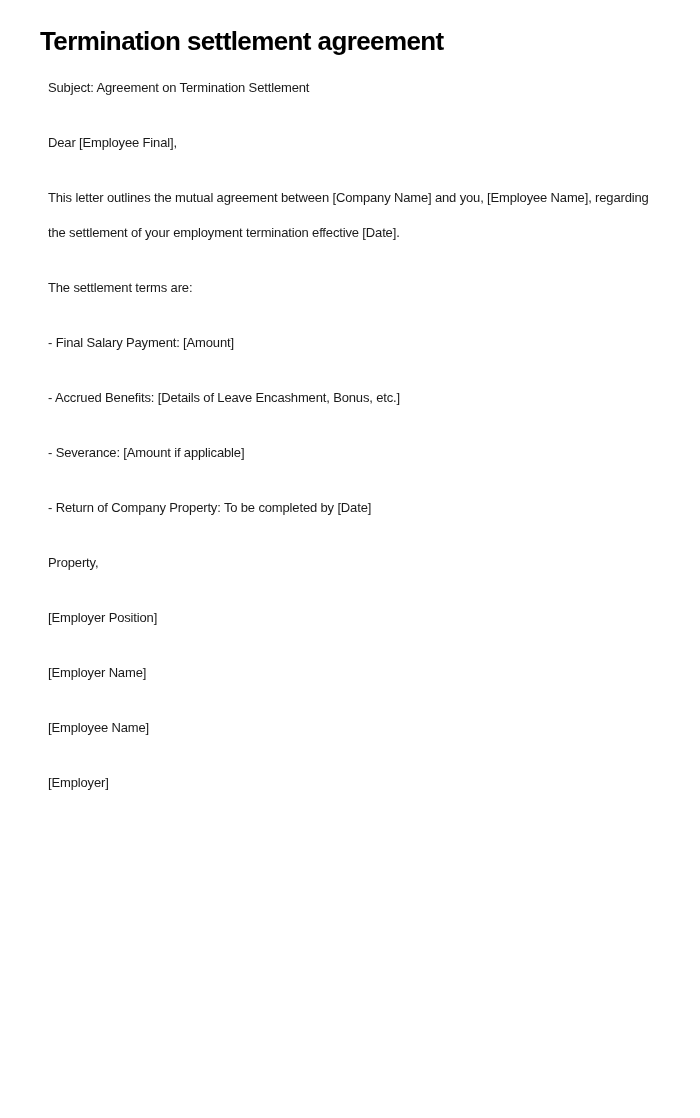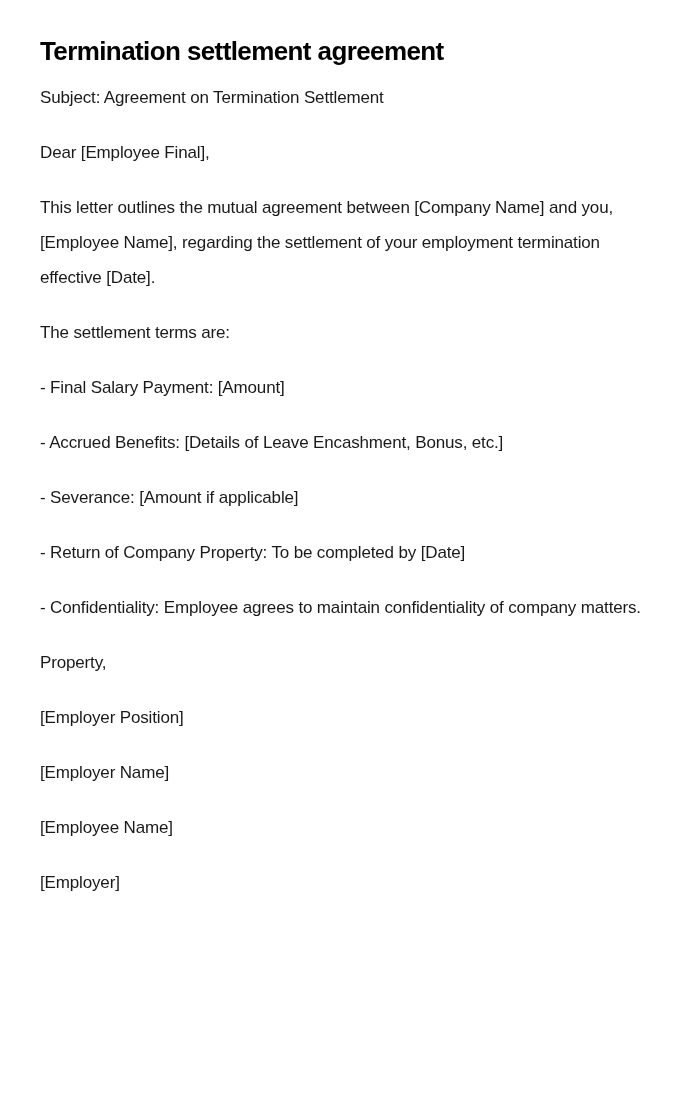--- a/index.html
+++ b/index.html
@@ -9,54 +9,53 @@
     }
     body {
       width: 700px;
       height: 1118px;
       overflow: hidden;
       font-family: "Liberation Sans", sans-serif;
       color: #111111;
     }
     .page {
       position: relative;
-      padding: 34px 40px 0 40px;
+      padding: 24px 40px 0 40px;
       box-sizing: border-box;
       width: 694px;
     }
     .title {
       font-family: "Liberation Sans", sans-serif;
       font-weight: bold;
       font-size: 26px;
       line-height: 34px;
       margin: 0 0 12px 0;
       letter-spacing: -0.6px;
       color: #000000;
     }
     .para {
-      font-size: 17px;
+      font-size: 13px;
       line-height: 35px;
-      margin: 0 0 20px 0;
+      margin: 0 0 20px 8px;
       letter-spacing: -0.15px;
       color: #1a1a1a;
     }
   </style>
 </head>
 <body>
 
 <div class="page">
   <h1 class="title">Termination settlement agreement</h1>
 
   <p class="para">Subject: Agreement on Termination Settlement</p>
   <p class="para">Dear [Employee Final],</p>
   <p class="para">This letter outlines the mutual agreement between [Company Name] and you, [Employee Name], regarding the settlement of your employment termination effective [Date].</p>
   <p class="para">The settlement terms are:</p>
   <p class="para">- Final Salary Payment: [Amount]</p>
   <p class="para">- Accrued Benefits: [Details of Leave Encashment, Bonus, etc.]</p>
   <p class="para">- Severance: [Amount if applicable]</p>
   <p class="para">- Return of Company Property: To be completed by [Date]</p>
-  <p class="para">- Confidentiality: Employee agrees to maintain confidentiality of company matters.</p>
   <p class="para">Property,</p>
   <p class="para">[Employer Position]</p>
   <p class="para">[Employer Name]</p>
   <p class="para">[Employee Name]</p>
   <p class="para">[Employer]</p>
 </div>
 
 </body></html>

